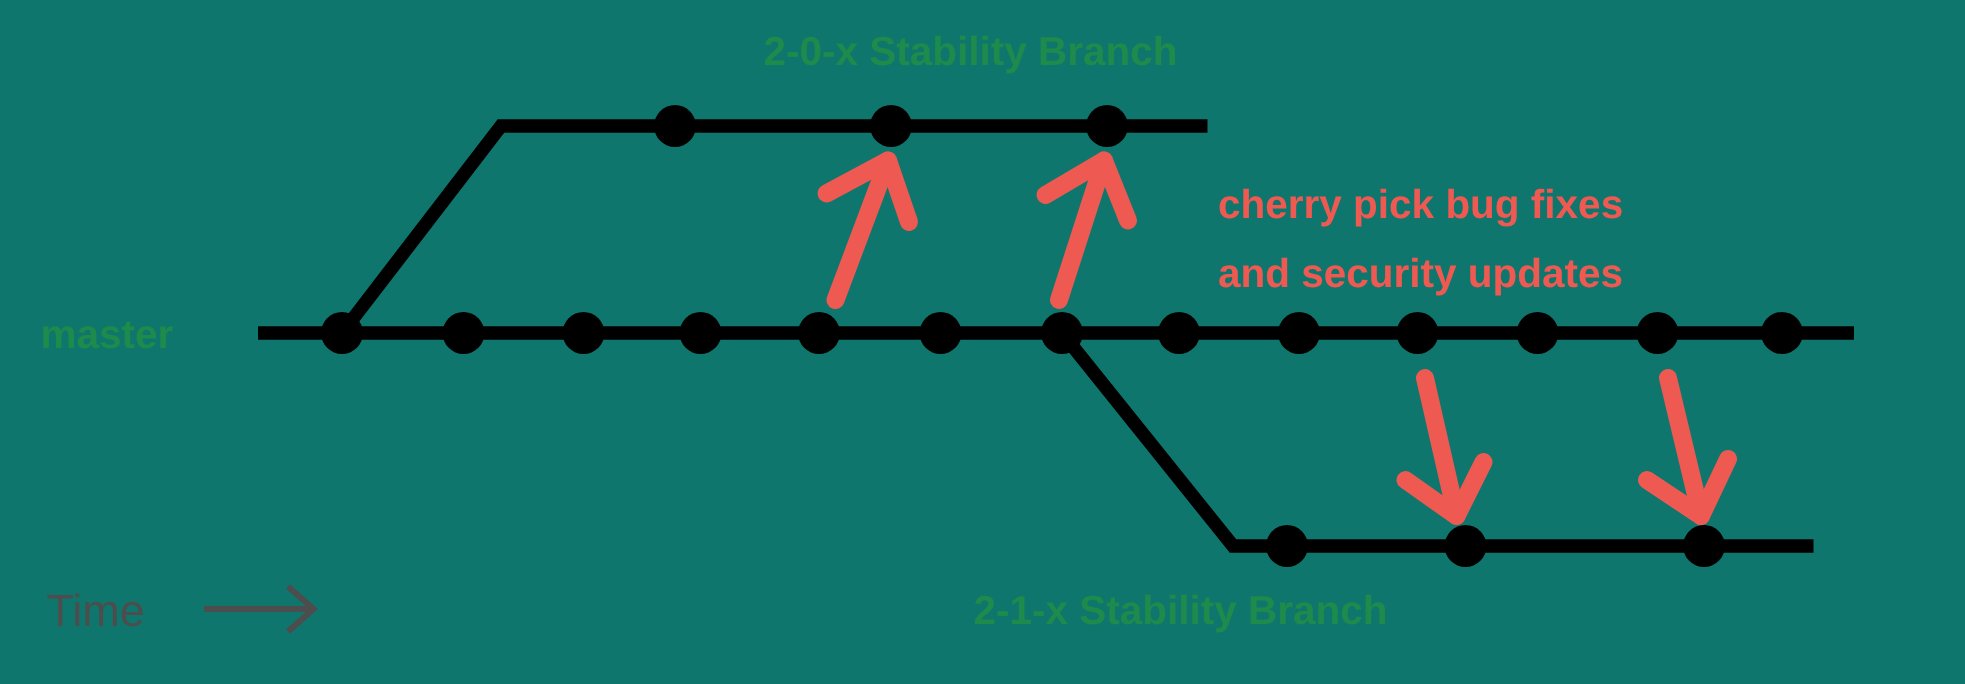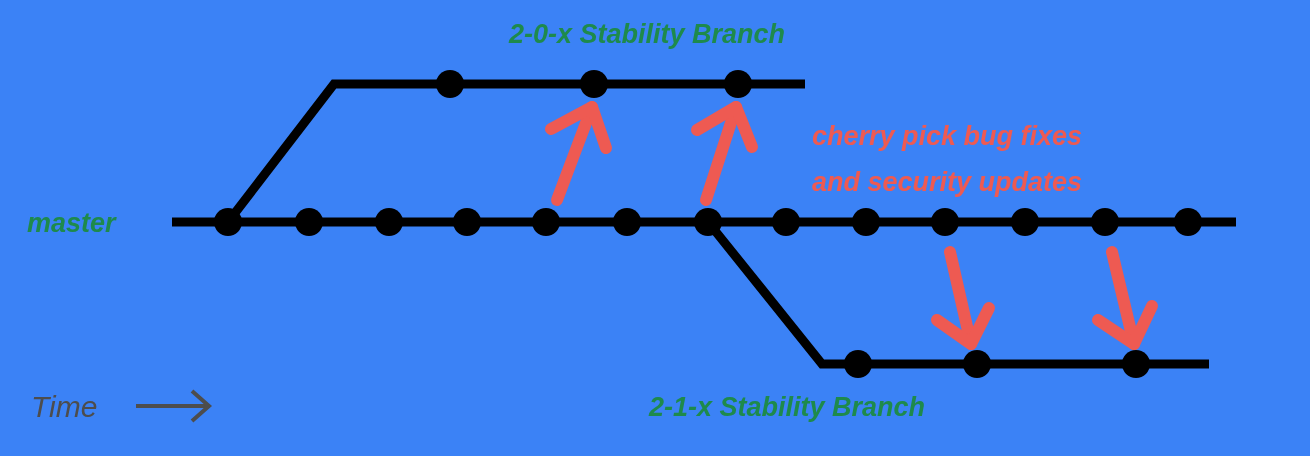--- a/index.html
+++ b/index.html
@@ -7,23 +7,22 @@
     padding: 0;
     background: #ffffff;
   }
   body {
     font-family: "Liberation Sans", sans-serif;
   }
   #diagram-root {
     position: relative;
     width: 1310px;
     height: 456px;
-    background: #3b82f6;
+    background: #0f766e;
     overflow: hidden;
-    font-style: italic;
   }
   #git-branch-svg {
     position: absolute;
     top: 0;
     left: 0;
     width: 1310px;
     height: 456px;
     display: block;
   }
   .branch-line {

